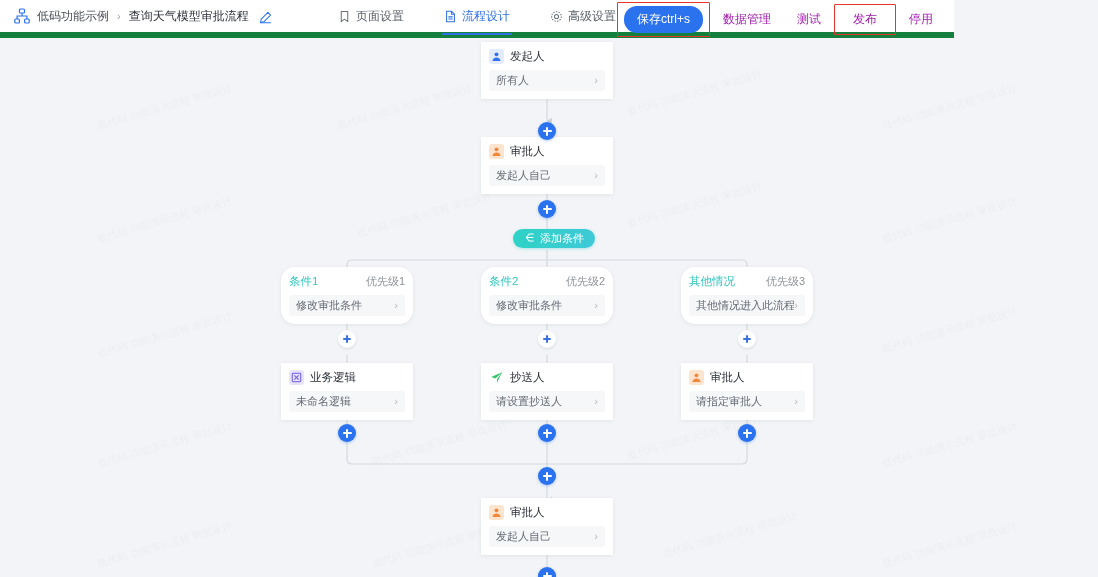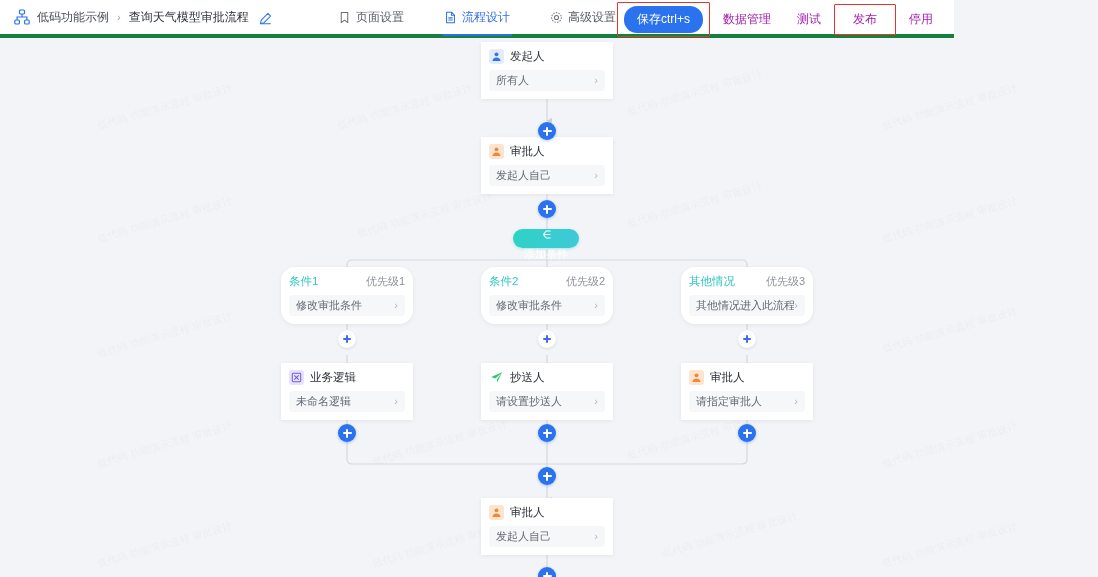--- a/index.html
+++ b/index.html
@@ -8,21 +8,21 @@
     font-family: "Liberation Sans", "DejaVu Sans", sans-serif;
     background: #f2f4f7;
     overflow: hidden;
   }
 
   
   .header {
     position: absolute; top: 0; left: 0;
     width: 954px; height: 38px;
     background: #ffffff;
-    border-bottom: 4px solid #15803d;
+    border-bottom: 6px solid #15803d;
     display: flex; align-items: center;
     z-index: 50;
   }
   .hdr-left { display: flex; align-items: center; padding-left: 14px; gap: 7px; }
   .sitemap-icon { width: 16px; height: 16px; position: relative; flex: 0 0 auto; }
   .crumb {
     font-size: 12px; color: #4a4f57; white-space: nowrap;
   }
   .crumb-sep { font-size: 11px; color: #9aa0a8; margin: 0 1px; }
   .crumb-current { font-size: 12px; color: #2b3038; white-space: nowrap; }
@@ -330,21 +330,21 @@
         <span class="node-title">审批人</span>
       </div>
       <div class="node-body">
         <span class="node-val">发起人自己</span>
         <span class="chev">›</span>
       </div>
     </div>
 
     <div class="plus" style="left:538px; top:162px;"></div>
 
-    <div class="add-cond" style="left:513px; top:191px;flex-direction:column;">
+    <div class="add-cond" style="left:513px; top:191px;">
       <span>
         <svg width="11" height="11" viewBox="0 0 12 12">
           <path d="M10.5 2.2H5.6L2.6 6l3 3.8h4.9" fill="none" stroke="#fff" stroke-width="1.1" stroke-linejoin="round"></path>
           <path d="M2.2 6h8" stroke="#fff" stroke-width="1.1"></path>
         </svg>
       </span>
       <span>添加条件</span>
     </div>
 
     <div class="cond" style="left:281px; top:229px;">

